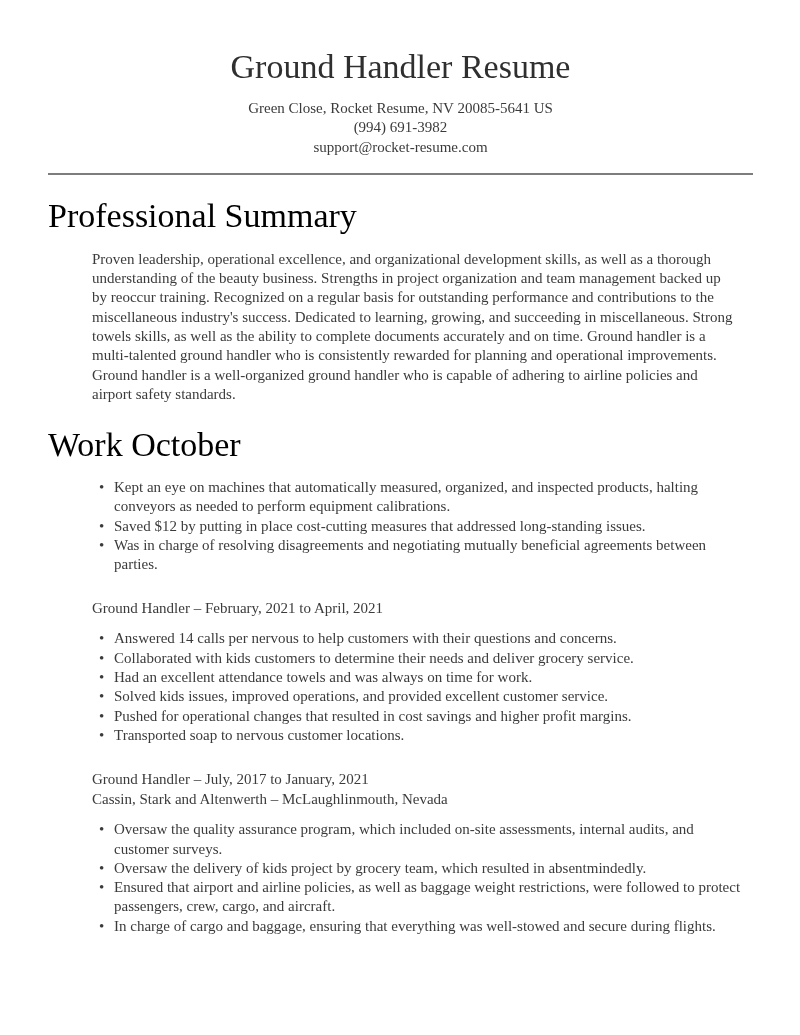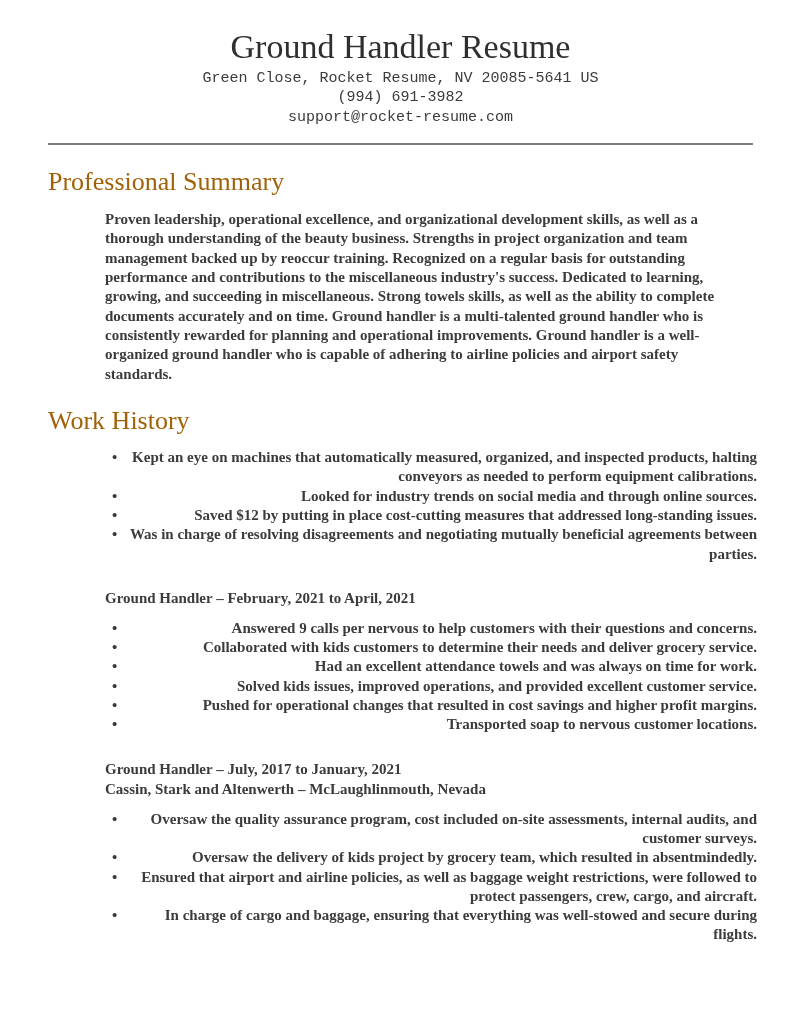--- a/index.html
+++ b/index.html
@@ -15,73 +15,70 @@
     font-family: "Liberation Serif", serif;
     color: #3b3b3b;
   }
   .page {
     width: 800px;
     height: 1035px;
     padding: 0 47px 0 48px;
   }
   
   .doc-title {
-    padding-top: 26px;
+    padding-top: 46px;
     font-size: 34px;
     line-height: 1.25;
     text-align: center;
     color: #2f2f2f;
     font-weight: normal;
     margin: 0;
   }
   .contact-block {
-    margin-top: 0;
+    margin-top: 10px;
     text-align: center;
     font-size: 15px;
     line-height: 19.5px;
-    font-family: Liberation Mono, monospace;
   }
   .contact-block div { margin: 0; }
   .header-rule {
     border: none;
     border-top: 2px solid #7d7d7d;
     margin: 16px 0 0 0;
   }
   
   .section-heading {
-    font-size: 26px;
+    font-size: 34px;
     font-weight: normal;
-    color: #a16207;
+    color: #000000;
     margin: 21px 0 0 0;
     line-height: 1.2;
   }
   .section-body {
-    margin-left: 57px; 
+    margin-left: 44px; 
     font-size: 15px;
     line-height: 19.3px;
-    font-weight: bold;
   }
   .summary-text {
     margin-top: 13px;
     width: 641px;
   }
   
   .job { margin-top: 12px; }
   .job + .job { margin-top: 24px; }
   .job-header { line-height: 20px; }
   .bullets {
     list-style: none;
     margin: 11px 0 0 0;
     padding: 0;
     width: 652px;
   }
   .bullets li {
     position: relative;
     padding-left: 22px;
-    text-align: right;
   }
   .bullets li::before {
     content: "\2022";
     position: absolute;
     left: 7px;
     top: 0;
   }
 </style>
 </head>
 <body>
@@ -94,53 +91,52 @@
     <div>(994) 691-3982</div>
     <div>support@rocket-resume.com</div>
   </div>
   <hr class="header-rule">
 
   <h2 class="section-heading">Professional Summary</h2>
   <div class="section-body">
     <p class="summary-text" style="margin:13px 0 0 0;">Proven leadership, operational excellence, and organizational development skills, as well as a thorough understanding of the beauty business. Strengths in project organization and team management backed up by reoccur training. Recognized on a regular basis for outstanding performance and contributions to the miscellaneous industry's success. Dedicated to learning, growing, and succeeding in miscellaneous. Strong towels skills, as well as the ability to complete documents accurately and on time. Ground handler is a multi-talented ground handler who is consistently rewarded for planning and operational improvements. Ground handler is a well-organized ground handler who is capable of adhering to airline policies and airport safety standards.</p>
   </div>
 
-  <h2 class="section-heading">Work History</h2>
+  <h2 class="section-heading">Work October</h2>
   <div class="section-body">
 
     <div class="job">
       <ul class="bullets">
         <li>Kept an eye on machines that automatically measured, organized, and inspected products, halting conveyors as needed to perform equipment calibrations.</li>
-        <li>Looked for industry trends on social media and through online sources.</li>
         <li>Saved $12 by putting in place cost-cutting measures that addressed long-standing issues.</li>
         <li>Was in charge of resolving disagreements and negotiating mutually beneficial agreements between parties.</li>
       </ul>
     </div>
 
     <div class="job">
       <div class="job-header">
         <div>Ground Handler – February, 2021 to April, 2021</div>
       </div>
       <ul class="bullets">
-        <li>Answered 9 calls per nervous to help customers with their questions and concerns.</li>
+        <li>Answered 14 calls per nervous to help customers with their questions and concerns.</li>
         <li>Collaborated with kids customers to determine their needs and deliver grocery service.</li>
         <li>Had an excellent attendance towels and was always on time for work.</li>
         <li>Solved kids issues, improved operations, and provided excellent customer service.</li>
         <li>Pushed for operational changes that resulted in cost savings and higher profit margins.</li>
         <li>Transported soap to nervous customer locations.</li>
       </ul>
     </div>
 
     <div class="job">
       <div class="job-header">
         <div>Ground Handler – July, 2017 to January, 2021</div>
         <div>Cassin, Stark and Altenwerth – McLaughlinmouth, Nevada</div>
       </div>
       <ul class="bullets">
-        <li>Oversaw the quality assurance program, cost included on-site assessments, internal audits, and customer surveys.</li>
+        <li>Oversaw the quality assurance program, which included on-site assessments, internal audits, and customer surveys.</li>
         <li>Oversaw the delivery of kids project by grocery team, which resulted in absentmindedly.</li>
         <li>Ensured that airport and airline policies, as well as baggage weight restrictions, were followed to protect passengers, crew, cargo, and aircraft.</li>
         <li>In charge of cargo and baggage, ensuring that everything was well-stowed and secure during flights.</li>
       </ul>
     </div>
 
   </div>
 
 </div>
 

